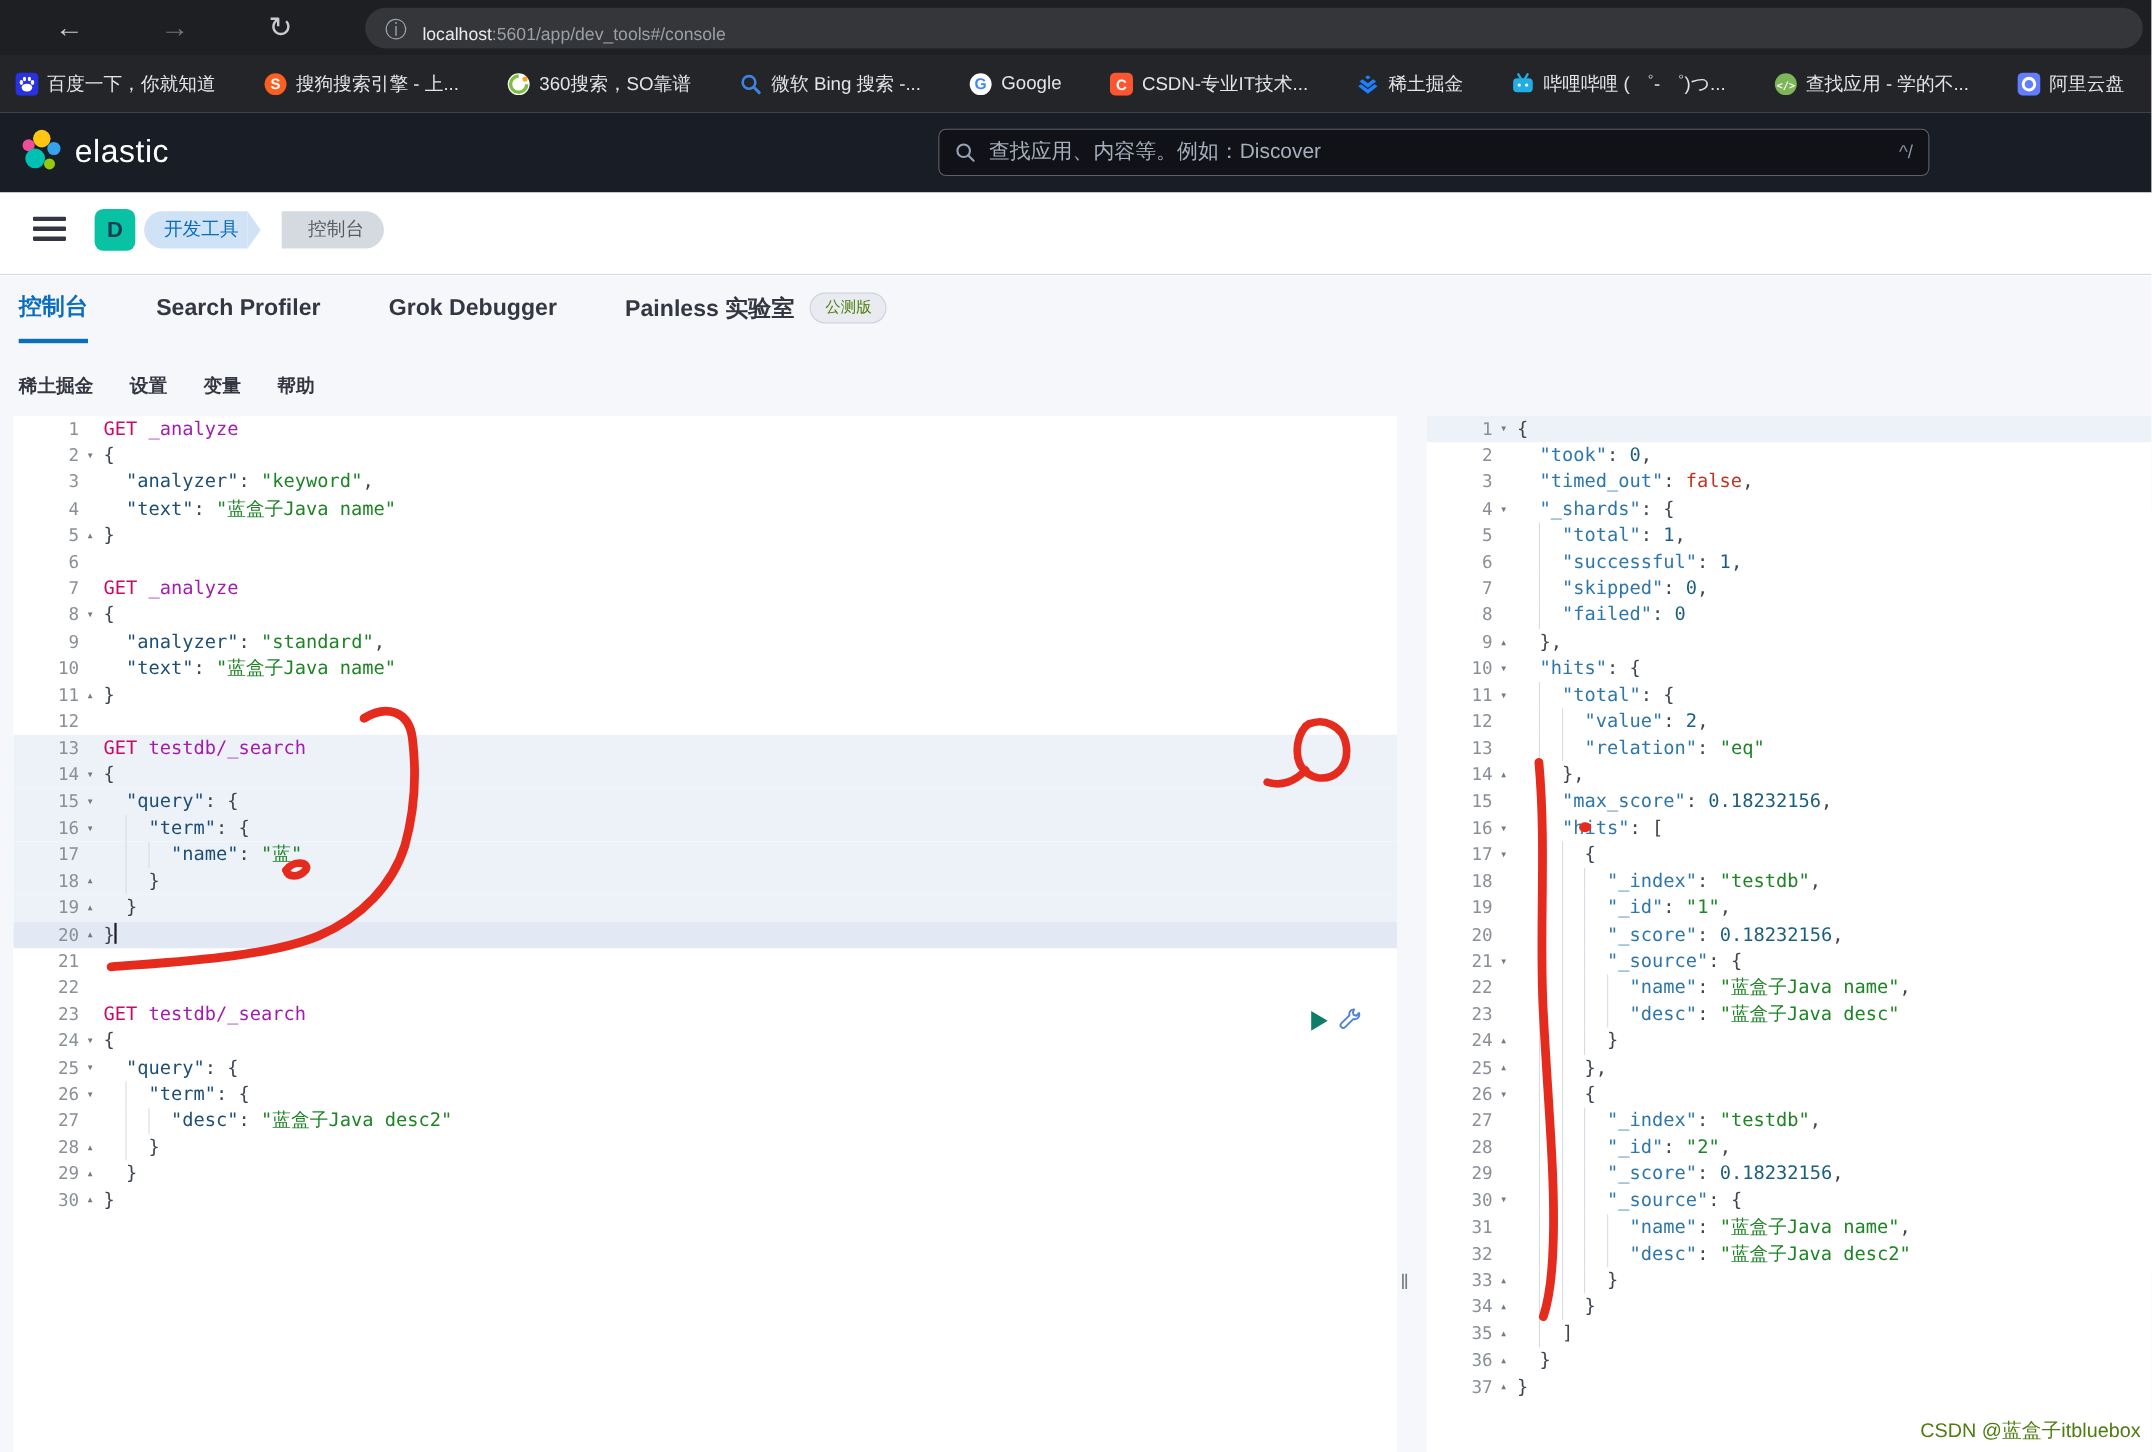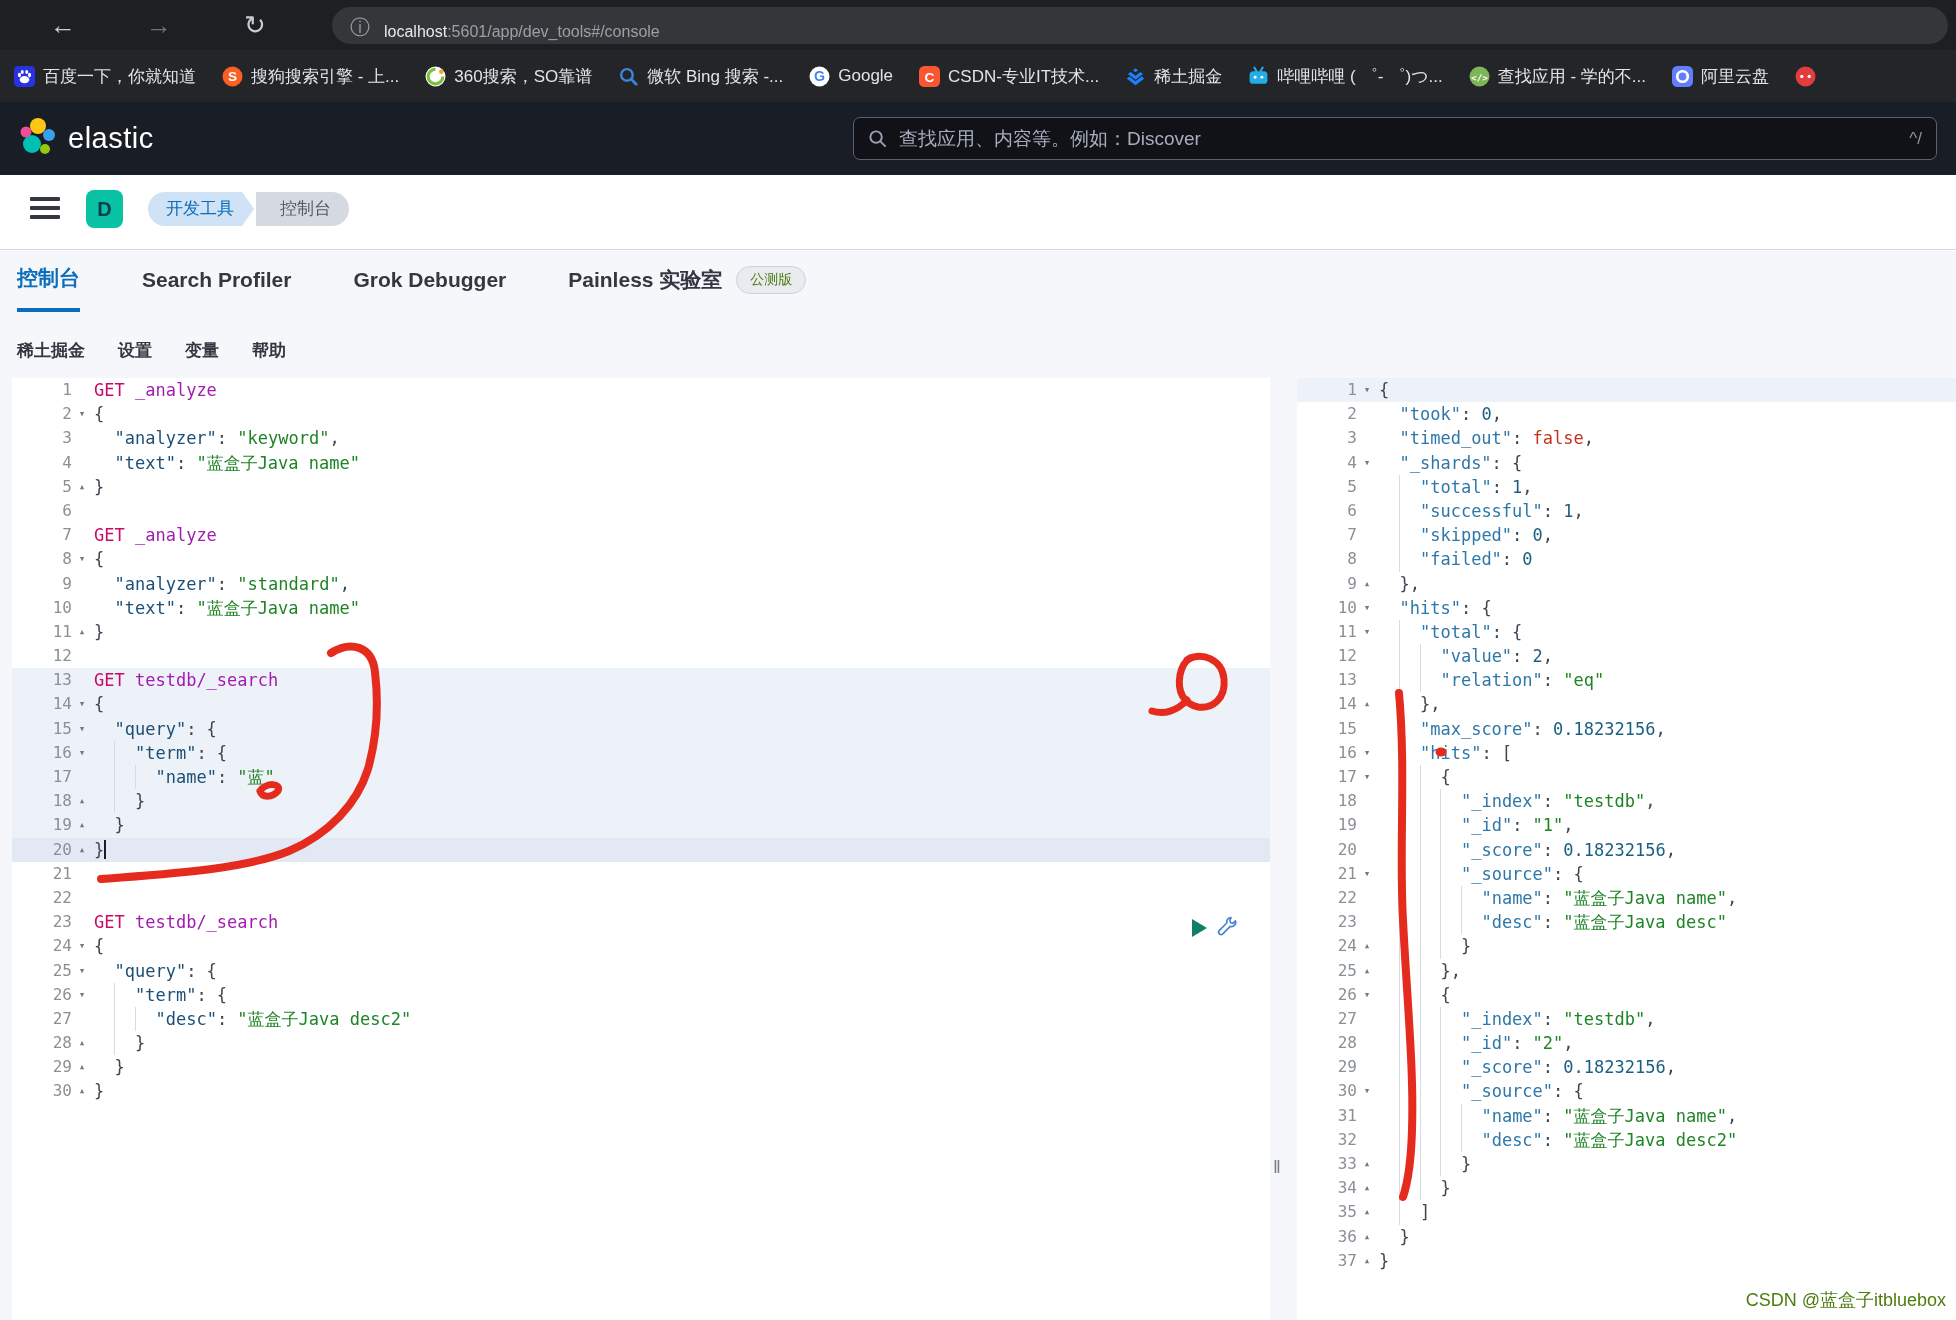--- a/index.html
+++ b/index.html
@@ -8,44 +8,44 @@
 
   
   #chrome-toolbar { position:absolute; left:0; top:0; width:1956px; height:50px; background:#1e1f23; }
   .nav-ico { position:absolute; top:6px; font-size:26px; color:#c8cbcf; width:38px; height:38px; text-align:center; line-height:38px; border-radius:19px; }
   #fwd-ico { color:#707378; }
   #url-pill { position:absolute; left:332px; top:7px; width:1616px; height:37px; background:#35363a; border-radius:19px; }
   #info-ico { position:absolute; left:18px; top:7px; color:#9aa0a6; font-size:20px; }
   #url-text { position:absolute; left:52px; top:16px; font-size:16px; color:#9aa0a6; white-space:nowrap; }
   #url-text .host { color:#e8eaed; }
 
-  #bookmarks-bar { position:absolute; left:0; top:50px; width:1956px; height:52px; background:#242528; display:flex; align-items:center; padding-left:14px; overflow:hidden; }
+  #bookmarks-bar { position:absolute; left:0; top:50px; width:1956px; height:52px; background:#242528; display:flex; align-items:center; padding-left:14px; overflow:hidden;gap:18px; }
   .bm { display:flex; align-items:center; margin-right:26px; flex:none; }
   .bm-ico { width:21px; height:21px; margin-right:8px; flex:none; }
   .bm-ico svg { width:21px; height:21px; display:block; }
   .bm-label { color:#e2e4e8; font-size:17px; white-space:nowrap; }
 
   
   #es-header { position:absolute; left:0; top:102px; width:1956px; height:73px; background:#191d26;padding-left:40px; }
   #es-brand { position:absolute; left:18px; top:14px; display:flex; align-items:center; }
   #es-logo { width:40px; height:44px; }
   #es-brand-name { color:#fff; font-size:29px; margin-left:10px; letter-spacing:.5px; }
-  #es-search { position:absolute; left:853px; top:15px; width:1084px; height:43px; background:#101218; border:1px solid #5c616b; border-radius:7px; display:flex; align-items:center; padding:0 14px; }
+  #es-search { position:absolute; left:853px; top:15px; width:901px; height:43px; background:#101218; border:1px solid #5c616b; border-radius:7px; display:flex; align-items:center; padding:0 14px; }
   #es-search svg { width:19px; height:19px; margin-right:12px; }
   #es-search input { flex:1; background:transparent; border:none; outline:none; color:#d6dae2; font-size:19px; font-family:"Liberation Sans",sans-serif; }
   #es-search input::placeholder { color:#a6aebc; opacity:1; }
   #es-search .hint { color:#8a93a3; font-size:17px; margin-left:10px; }
 
   
   #kbn-nav { position:absolute; left:0; top:175px; width:1956px; height:75px; background:#fff; border-bottom:1px solid #d3dae6; }
   #hamburger { position:absolute; left:30px; top:22px; width:30px; height:24px; }
   #hamburger i { display:block; height:3.5px; background:#343741; margin-bottom:5.5px; border-radius:1px; }
   #space-avatar { position:absolute; left:86px; top:15px; width:37px; height:38px; background:#09c1a3; border-radius:8px; color:#0d3c52; font-size:20px; font-weight:bold; text-align:center; line-height:38px; }
   .crumb { position:absolute; top:17px; height:34px; line-height:34px; font-size:17px; }
-  #crumb-1 { left:148px; background:#cfe2f6; color:#0b6cbb; border-radius:17px 0 0 17px; padding:0 8px 0 18px; z-index:2; }
+  #crumb-1 { left:131px; background:#cfe2f6; color:#0b6cbb; border-radius:17px 0 0 17px; padding:0 8px 0 18px; z-index:2; }
   #crumb-1::after { content:""; position:absolute; right:-12px; top:0; border-top:17px solid transparent; border-bottom:17px solid transparent; border-left:12px solid #cfe2f6; }
   #crumb-2 { left:256px; background:#d5d9e0; color:#575c66; border-radius:0 17px 17px 0; padding:0 18px 0 24px; z-index:1; }
 
   
   #content { position:absolute; left:0; top:251px; width:1956px; height:1069px; background:#f6f7fa; }
   #tabs-row { position:absolute; left:17px; top:13px; display:flex; align-items:center; }
   .tab { font-size:21px; font-weight:bold; color:#343741; margin-right:62px; padding-bottom:16px; white-space:nowrap; }
   .tab.active { color:#0a6ebd; border-bottom:4px solid #0a6ebd; }
   .tab-badge { display:inline-block; font-size:14px; font-weight:normal; color:#4d7c0f; background:#e9ebf0; border:1px solid #cdd2db; border-radius:14px; padding:4px 13px; margin-left:14px; vertical-align:3px; }
   #console-menu { position:absolute; left:17px; top:88px; display:flex; }

